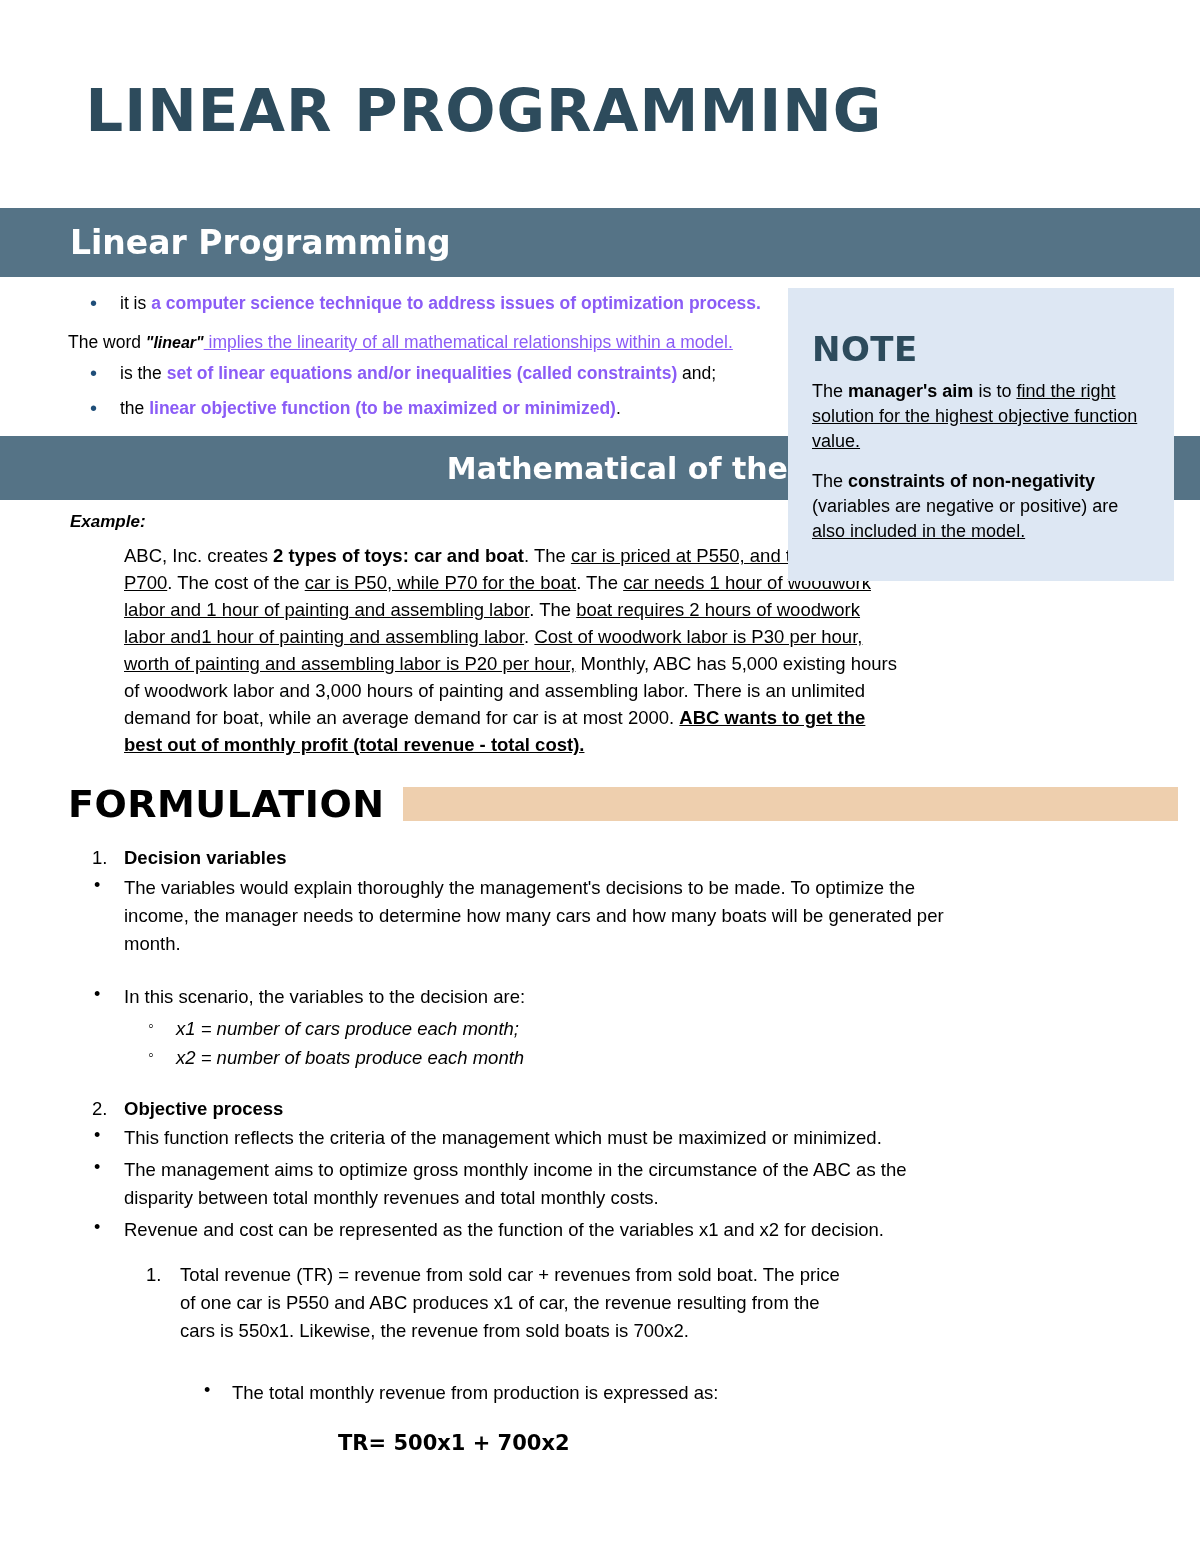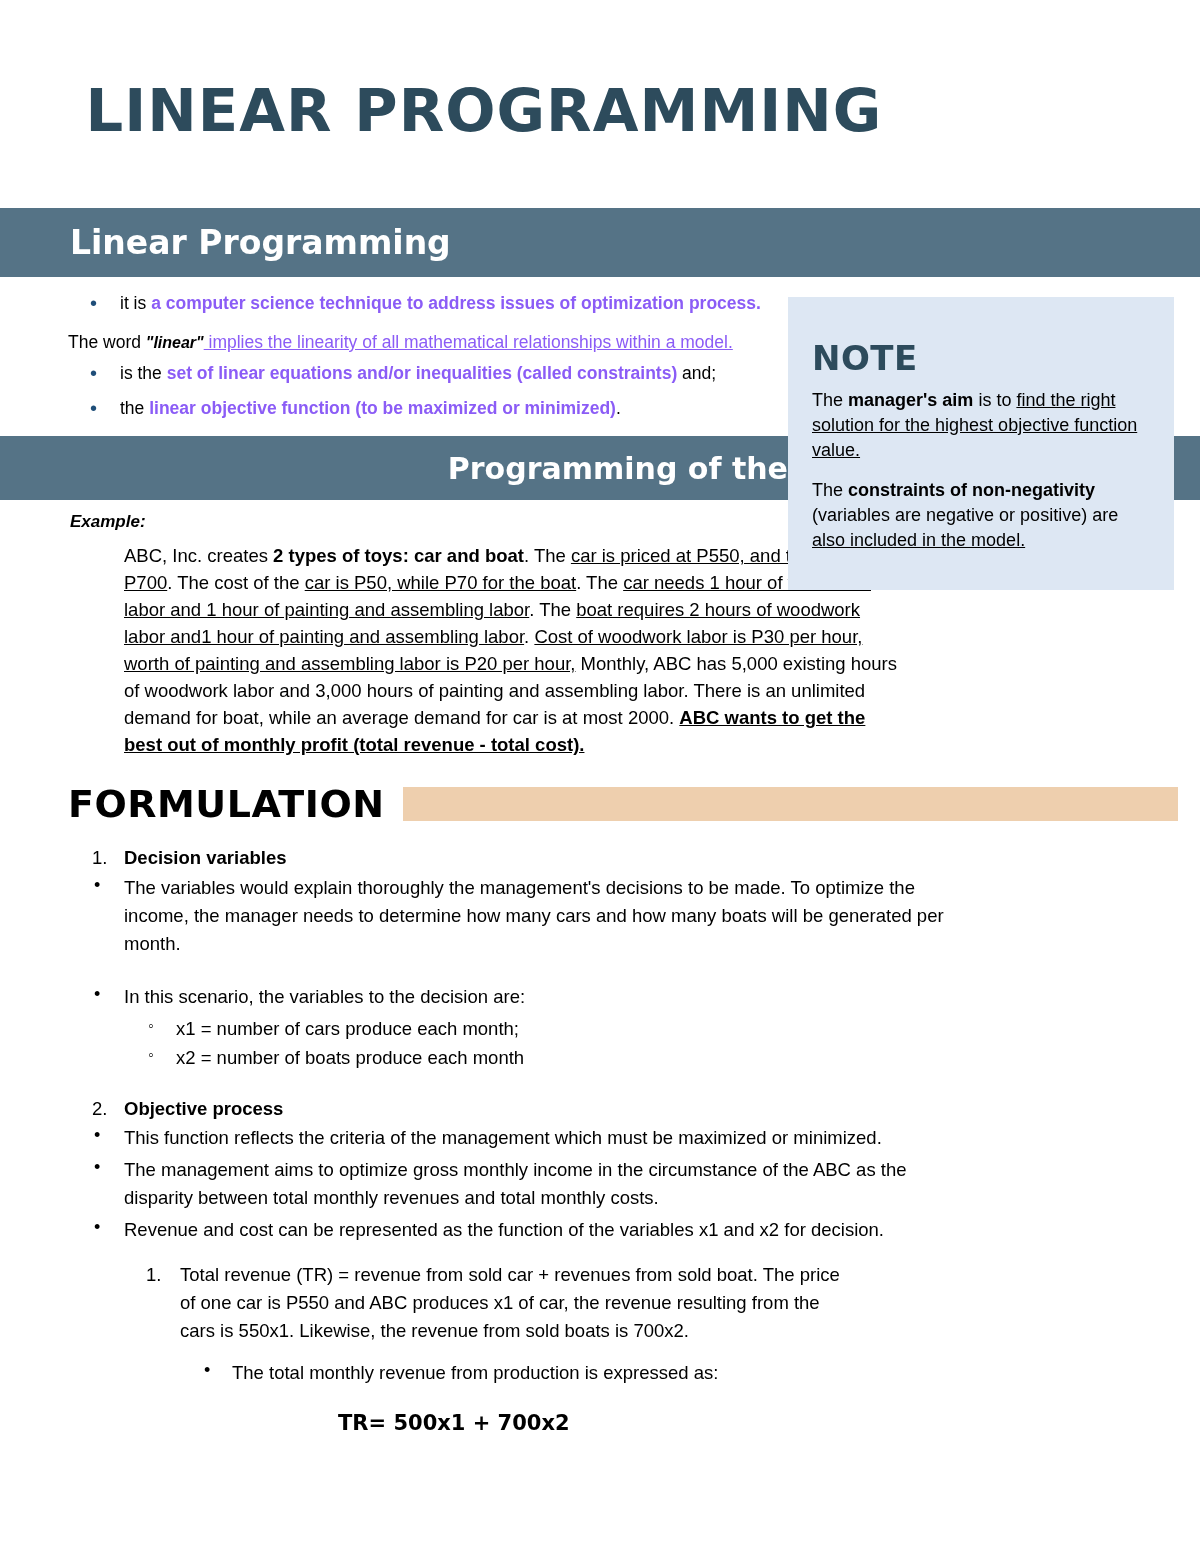--- a/index.html
+++ b/index.html
@@ -85,21 +85,21 @@
     top:-2px;
     font-size:20px;
     color:#1f4e79;
   }
   .para{margin:14px 0 0 0;}
   .subhead{margin:18px 0 4px 0;font-weight:bold;font-size:18px;}
 
   .note-box{
     position:absolute;
     left:788px;
-    top:20px;
+    top:11px;
     width:386px;
     height:293px;
     background:#dde7f3;
     box-sizing:border-box;
     padding:38px 22px 10px 24px;
     font-size:18px;
     line-height:1.38;
   }
   .note-title{
     font-size:34px;
@@ -157,28 +157,28 @@
   }
 
   ul.dot{margin:0;padding:0 0 0 124px;list-style:none;}
   ul.dot>li{position:relative;margin-bottom:4px;}
   ul.dot>li:before{
     content:"\2022";
     position:absolute;left:-30px;top:-2px;font-size:18px;
   }
 
   ul.circ{margin:0;padding:0 0 0 176px;list-style:none;}
-  ul.circ>li{position:relative;margin-bottom:1px;}
+  ul.circ>li{position:relative;margin-bottom:1px;font-style:italic;}
   ul.circ>li:before{
     content:"\25E6";
     position:absolute;left:-28px;top:-1px;font-size:16px;font-style:normal;
   }
 
   ol.sub{margin:0;padding:0 112px 0 180px;list-style:none;counter-reset:s;}
-  ol.sub>li{position:relative;counter-increment:s;margin-bottom:0;}
+  ol.sub>li{position:relative;counter-increment:s;margin-bottom:20px;}
   ol.sub>li:before{
     content:counter(s) ".";
     position:absolute;left:-34px;top:0;
   }
 
   ul.dot2{margin:0;padding:0 0 0 232px;list-style:none;}
   ul.dot2>li{position:relative;}
   ul.dot2>li:before{
     content:"\2022";
     position:absolute;left:-28px;top:-2px;font-size:18px;
@@ -222,21 +222,21 @@
     </div>
 
     <div class="note-box">
       <div class="note-title">NOTE</div>
       <p class="note-p"><span>The </span><span class="b">manager's aim</span><span> is to </span><span class="u">find the right solution for the highest objective function value.</span></p>
       <p class="note-p"><span>The </span><span class="b">constraints of non-negativity</span><span> (variables are negative or positive) are </span><span class="u">also included in the model.</span></p>
     </div>
   </div>
 
   <div class="band band-2">
-    <span class="band-title"><span>Programming of the </span><em>Mathematical Model</em></span>
+    <span class="band-title"><span>Mathematical of the </span><em>Mathematical Model</em></span>
   </div>
 
   <div class="example-label">Example:</div>
   <div class="example-body"><span>ABC, Inc. creates </span><span class="b">2 types of toys: car and boat</span><span>. The </span><span class="u">car is priced at P550, and the boat at P700</span><span>. The cost of the </span><span class="u">car is P50, while P70 for the boat</span><span>. The </span><span class="u">car needs 1 hour of woodwork labor and 1 hour of painting and assembling labor</span><span>. The </span><span class="u">boat requires 2 hours of woodwork labor and1 hour of painting and assembling labor</span><span>. </span><span class="u">Cost of woodwork labor is P30 per hour, worth of painting and assembling labor is P20 per hour,</span><span> Monthly, ABC has 5,000 existing hours of woodwork labor and 3,000 hours of painting and assembling labor. There is an unlimited demand for boat, while an average demand for car is at most 2000. </span><span class="b u">ABC wants to get the best out of monthly profit (total revenue - total cost).</span></div>
 
   <div class="form-head">
     <span class="word">FORMULATION</span>
     <span class="peachbar"></span>
   </div>
 

